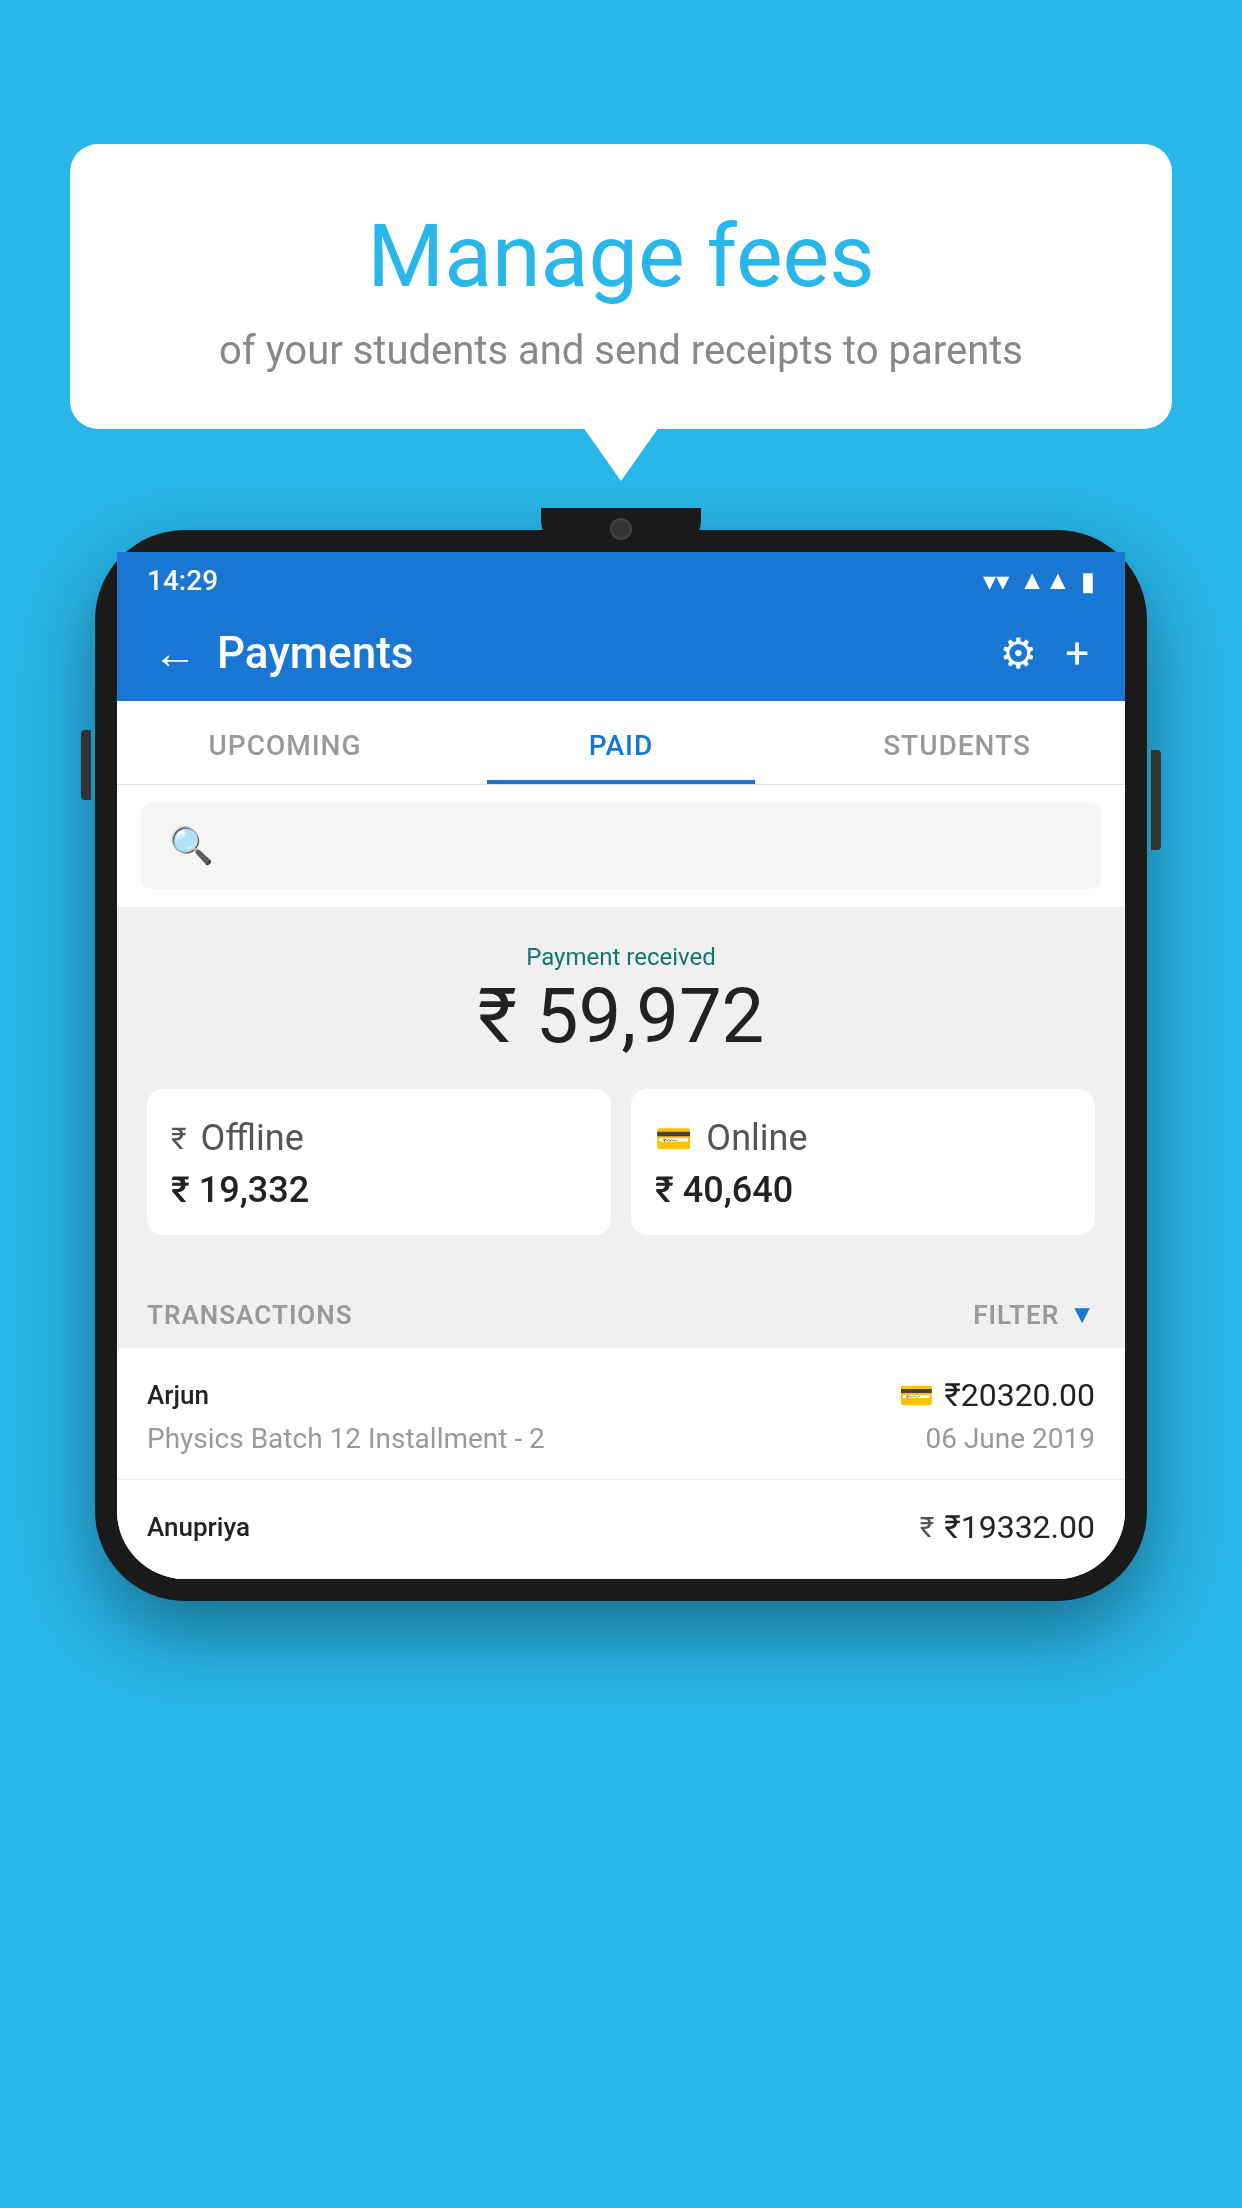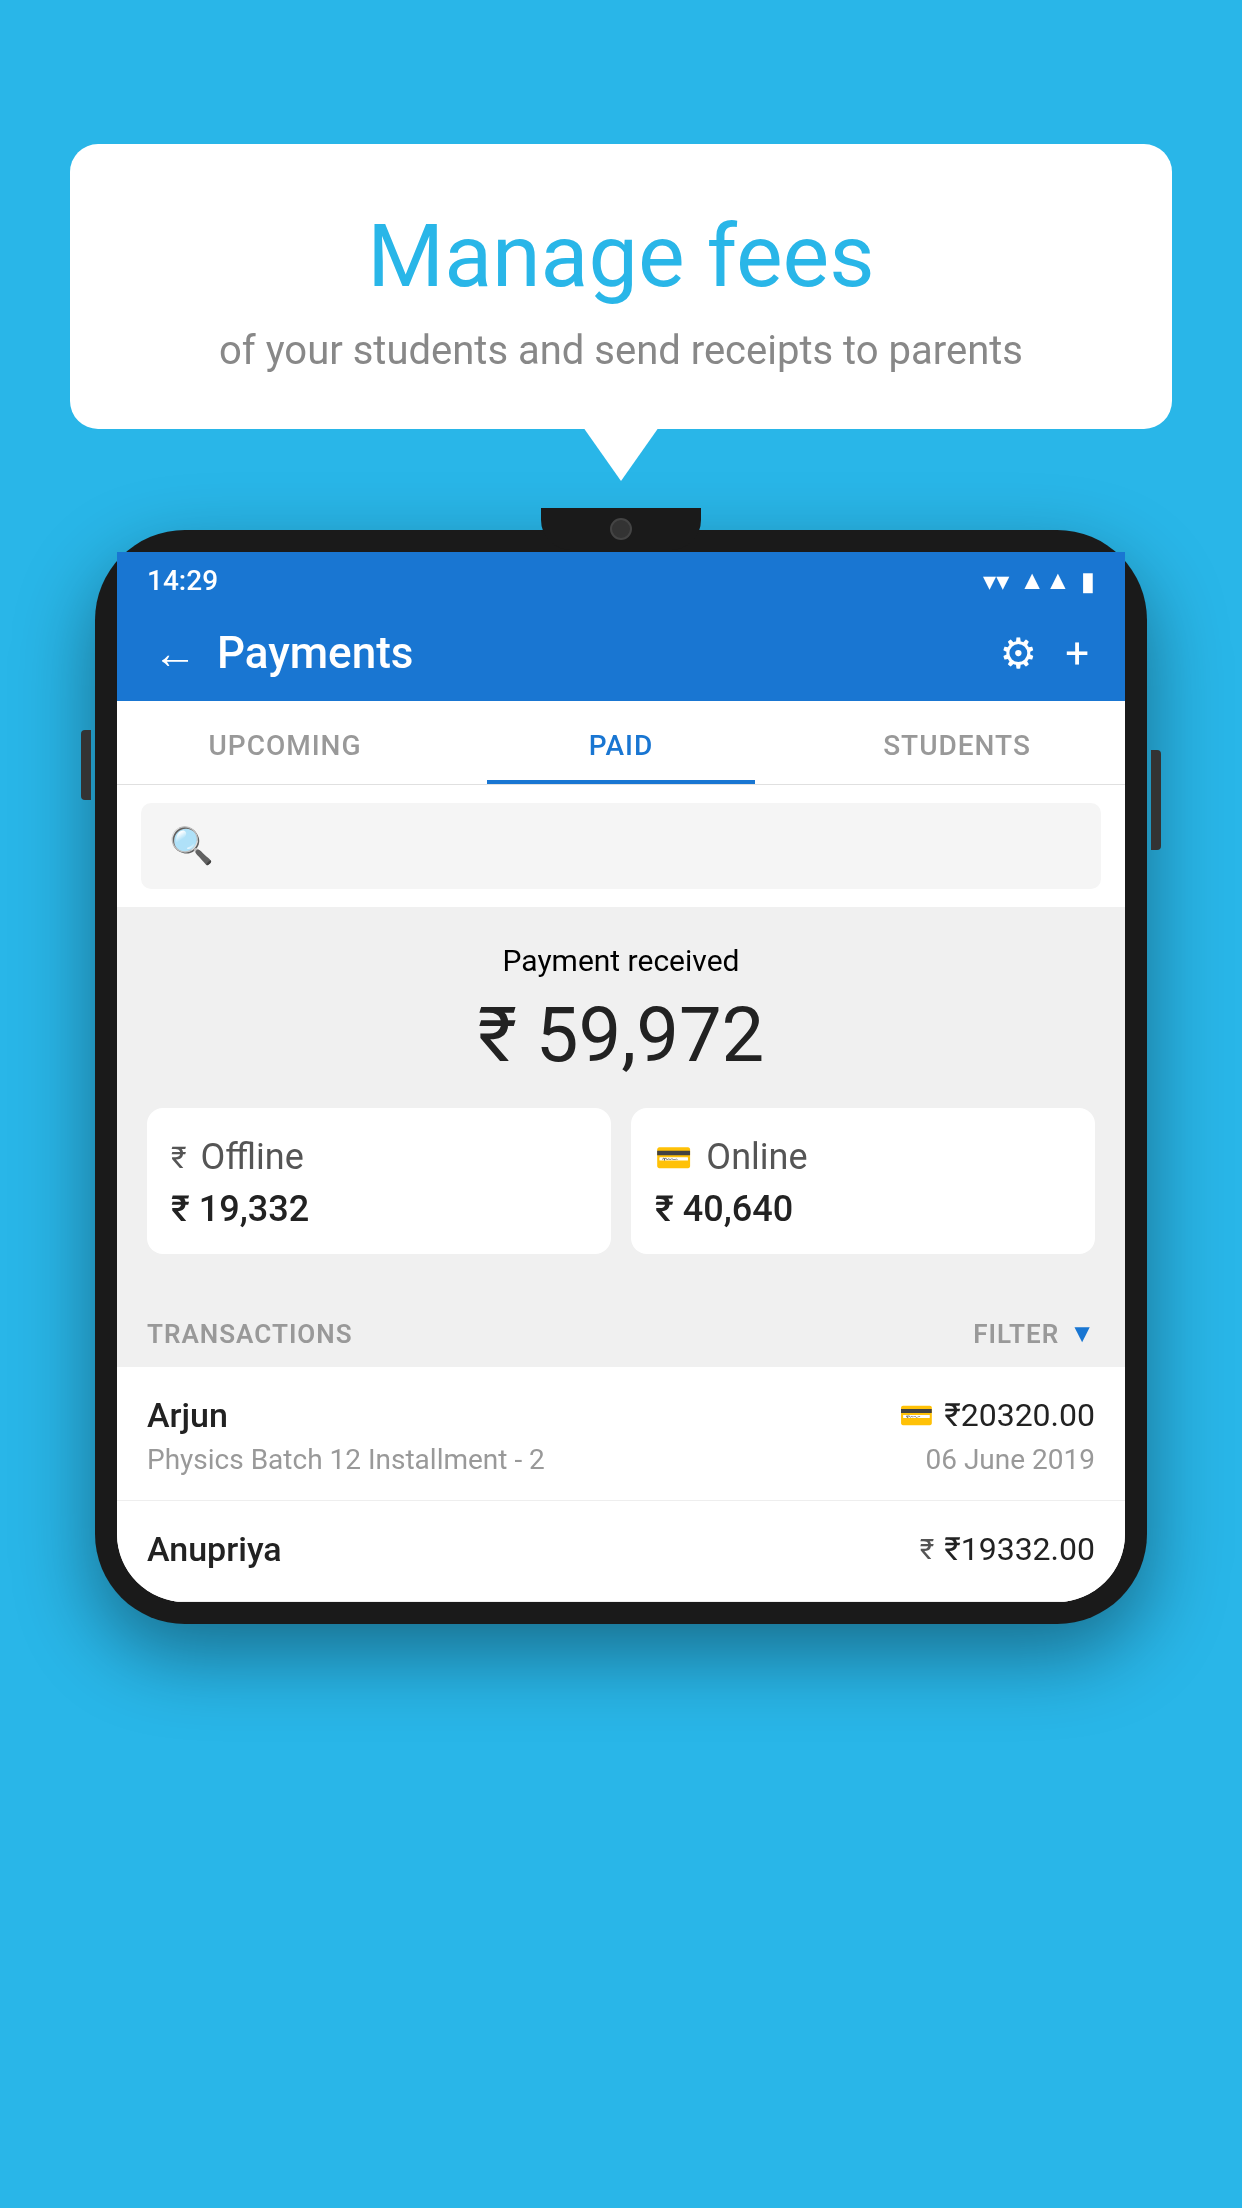--- a/index.html
+++ b/index.html
@@ -220,23 +220,22 @@
     }
 
     
     .payment-summary {
       background: #f0f0f0;
       padding: 36px 30px 30px;
       text-align: center;
     }
 
     .payment-label {
-      font-size: 30px;
-      color: #000000;
-      margin-bottom: 12px;
+      font-size: 24px;
+      color: #0f766e;
     }
 
     .payment-amount {
       font-size: 76px;
       font-weight: 400;
       color: #222;
       margin-bottom: 28px;
     }
 
     .payment-cards {
@@ -319,21 +318,21 @@
     }
 
     .transaction-main {
       display: flex;
       justify-content: space-between;
       align-items: center;
       margin-bottom: 8px;
     }
 
     .student-name {
-      font-size: 34px;
+      font-size: 26px;
       font-weight: 500;
       color: #222;
     }
 
     .amount-row {
       display: flex;
       align-items: center;
       gap: 10px;
     }
 

